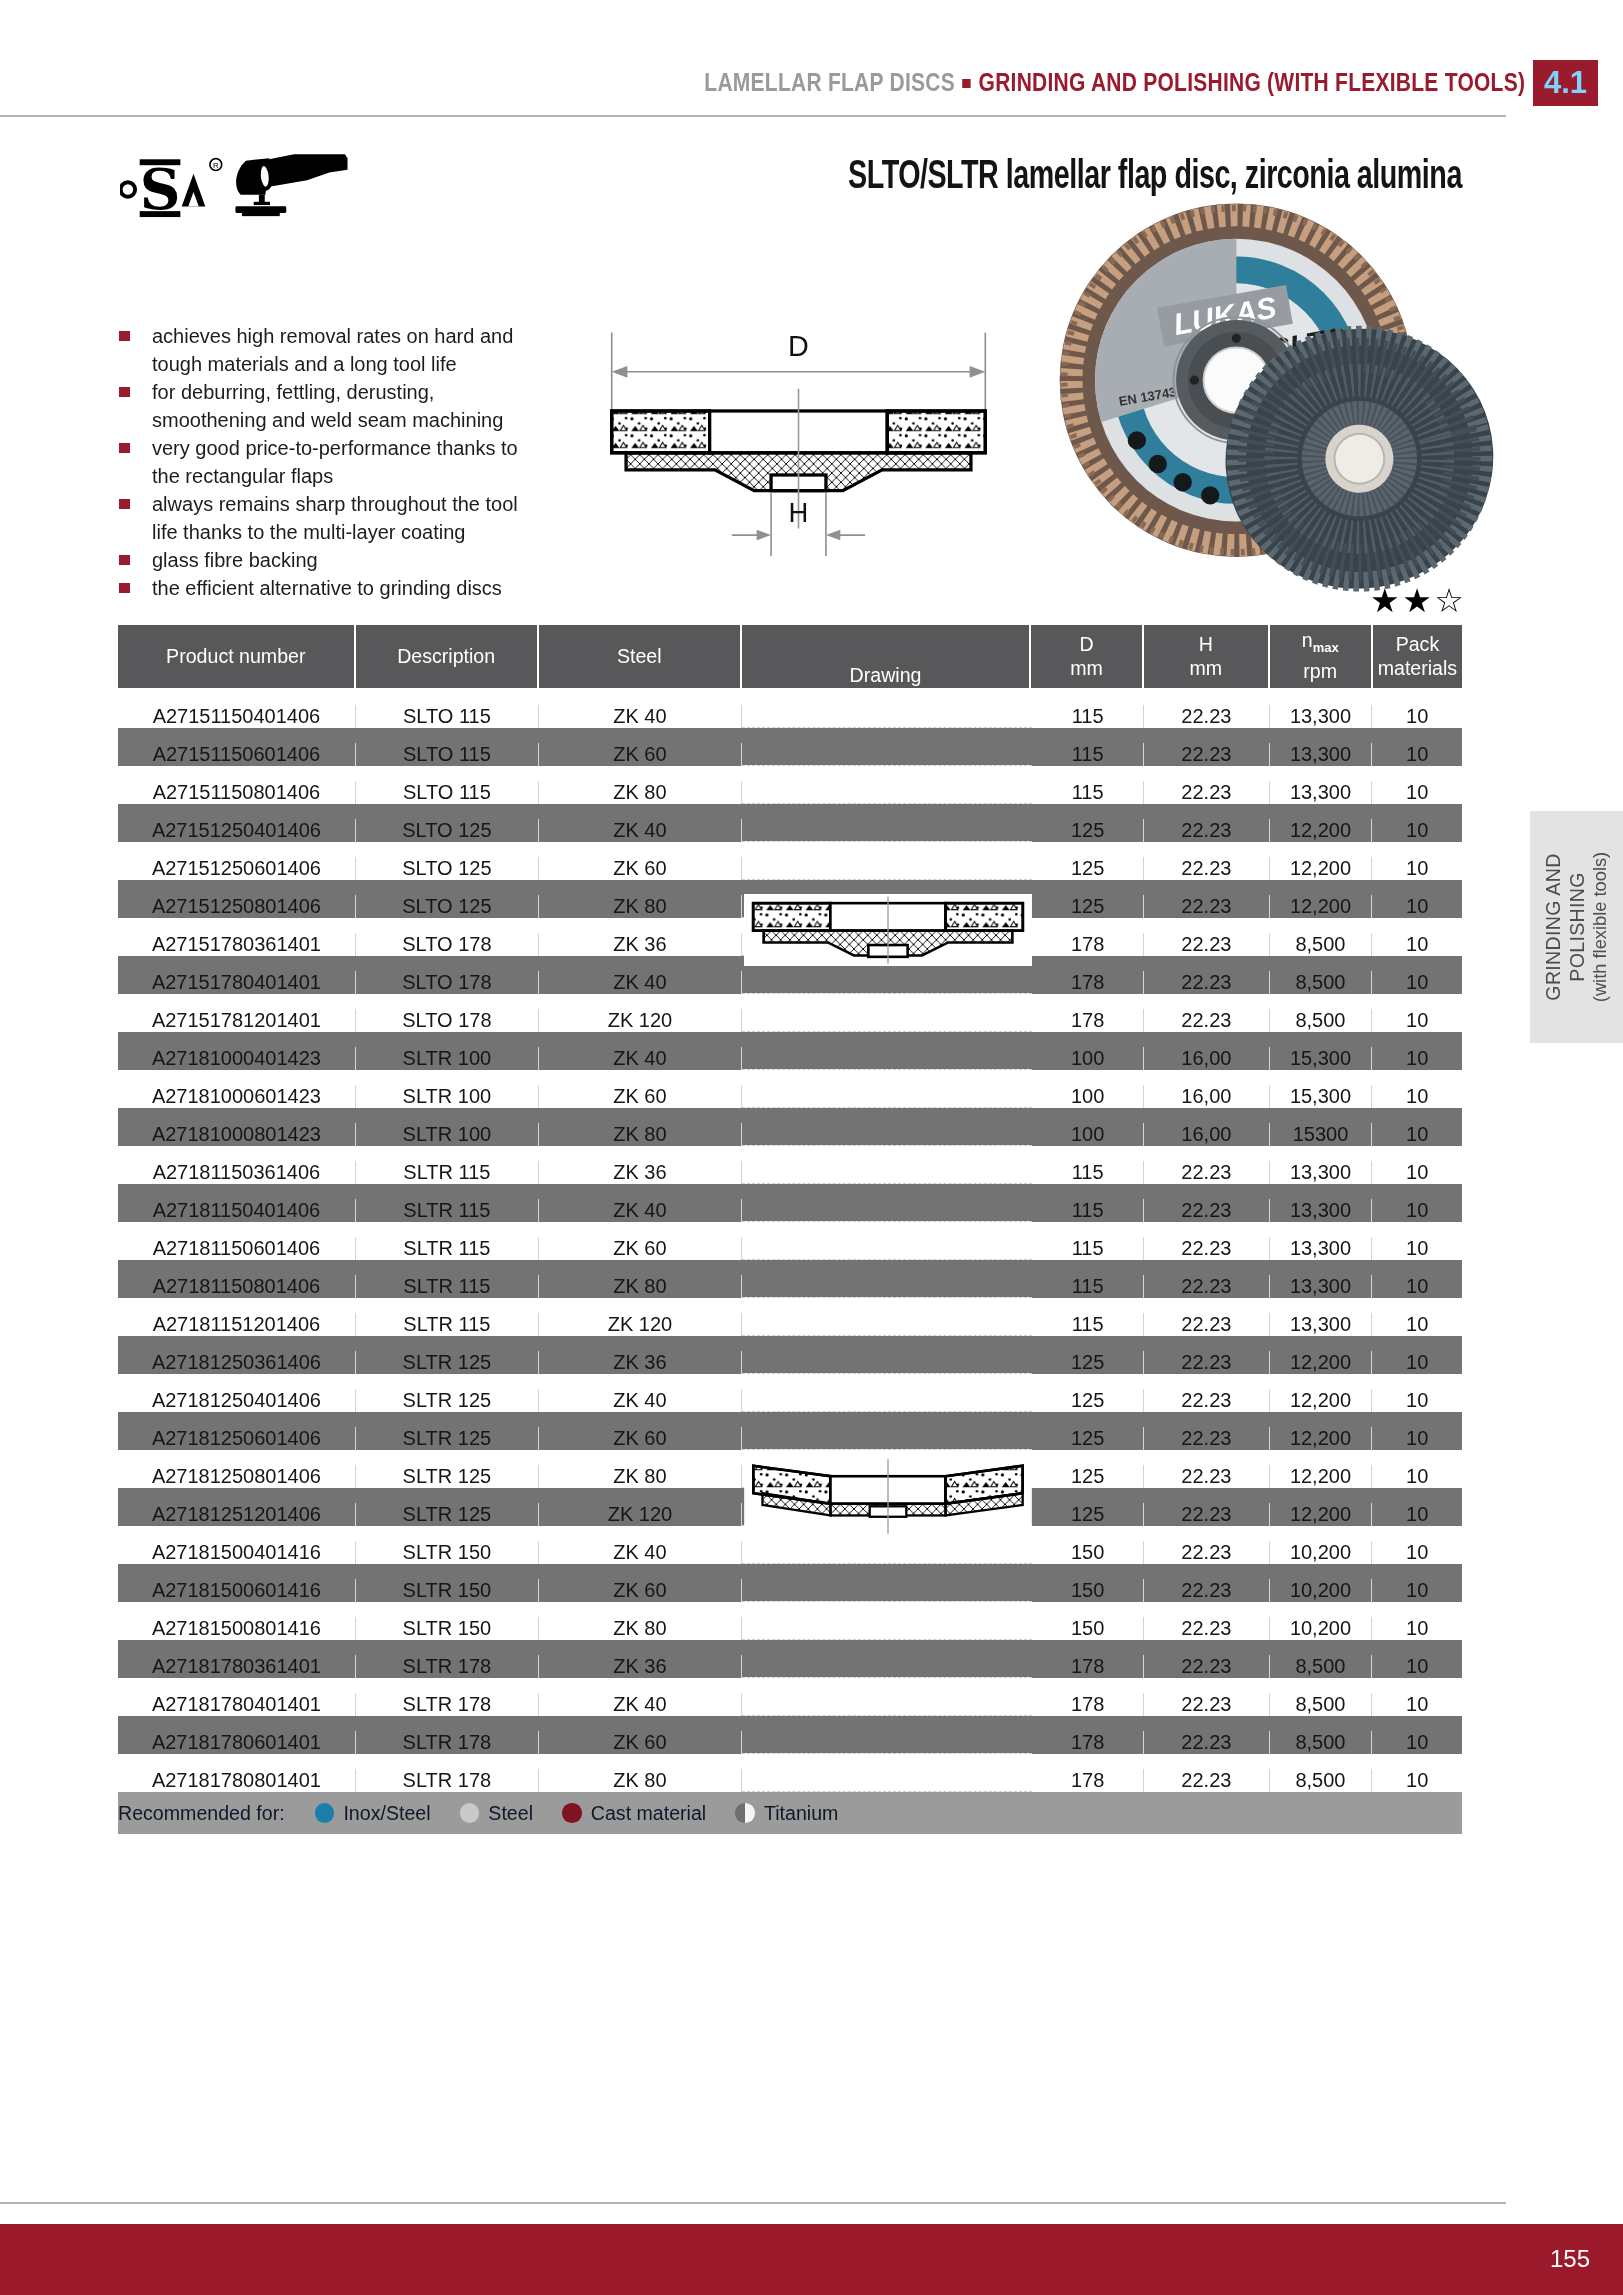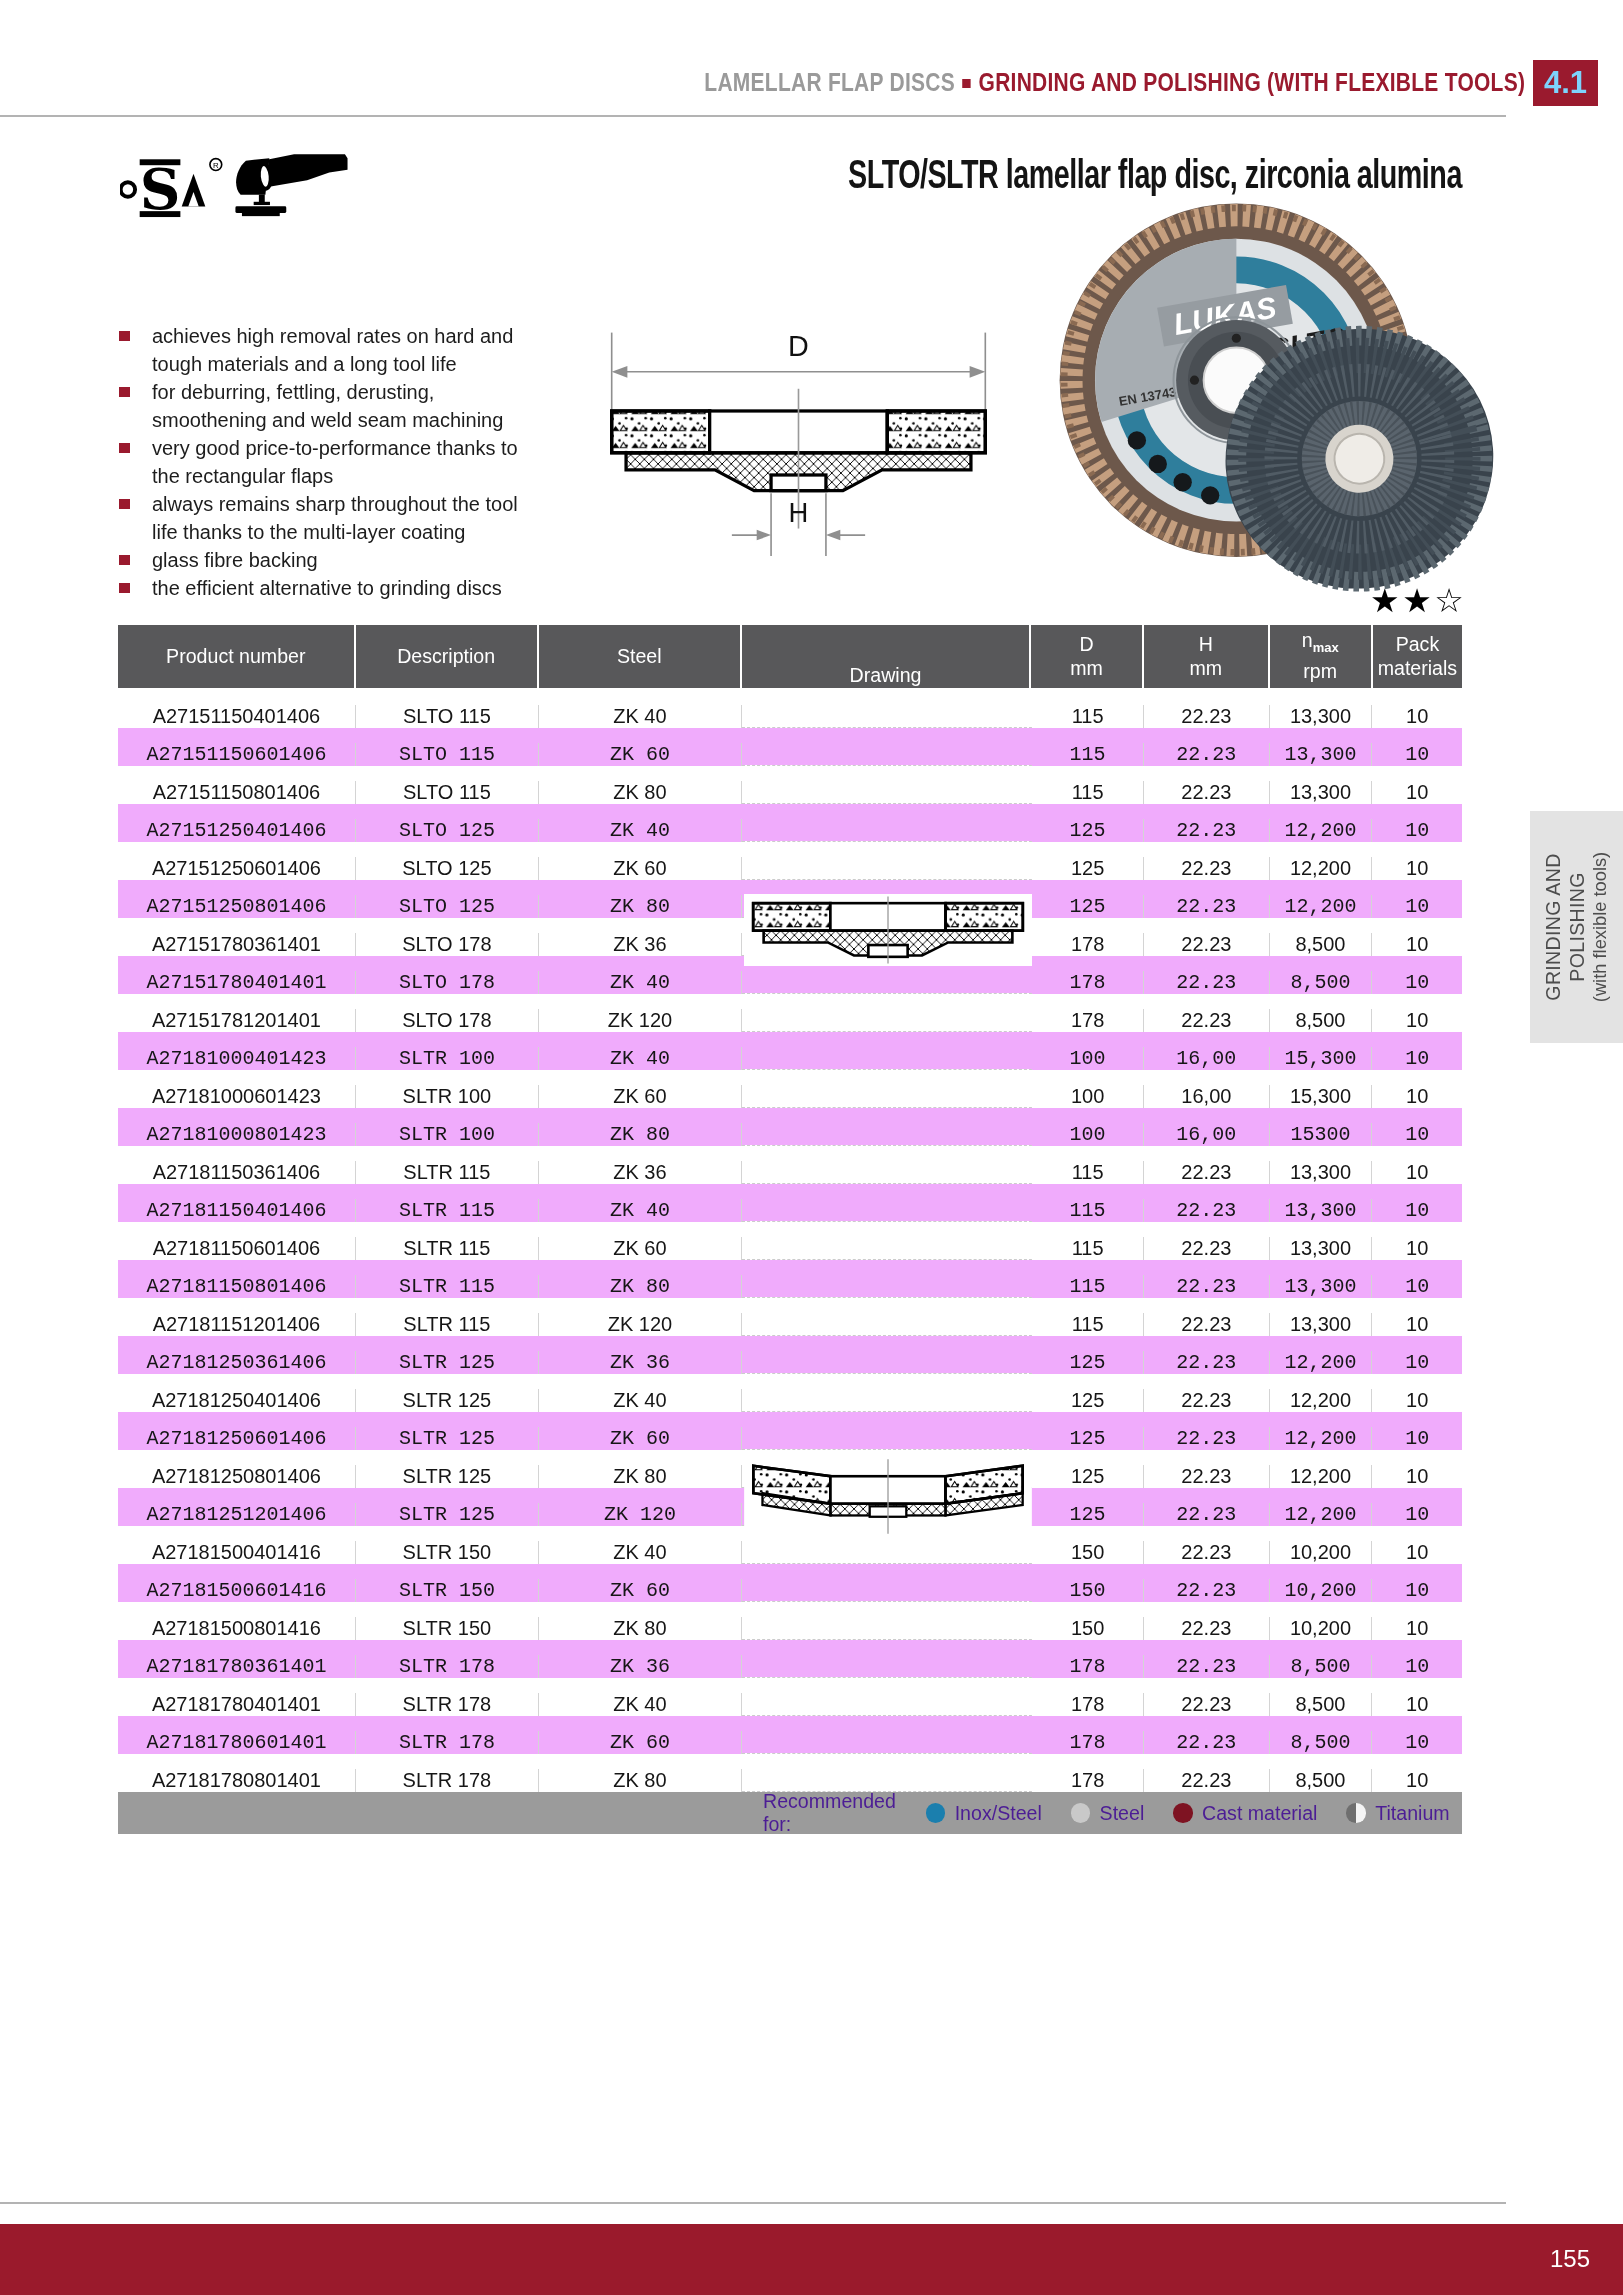--- a/index.html
+++ b/index.html
@@ -36,39 +36,39 @@
           font-family:"DejaVu Sans",sans-serif;}
 
   
   .ptable{position:absolute;left:118px;top:625px;width:1344px;}
   .thead{display:flex;height:63px;background:#58585a;border-bottom:2.6px solid #fff;}
   .th{display:flex;flex-direction:column;align-items:center;justify-content:center;color:#fff;
       font-size:19.6px;line-height:23.6px;text-align:center;border-right:2px solid #fff;}
   .th:last-child{border-right:none;}
   .tbody{position:relative;}
   .trow{display:flex;height:38px;align-items:flex-end;}
-  .trow.even{background:#f0abfc;font-family:Liberation Mono, monospace;}
+  .trow.even{background:#737373;}
   .trow.odd{background:#ffffff;}
   .tcell{display:flex;align-items:center;justify-content:center;font-size:20px;color:#161616;
          border-right:1.3px solid #d4d4d4;overflow:hidden;}
   .tcell:last-child{border-right:none;}
   .c-pn{width:17.7%;}
   .c-desc{width:13.6%;}
   .c-grit{width:15.1%;}
   .c-draw{width:21.6%;background:#fff;border-bottom:1.3px dashed #cccccc;}
   .c-d{width:8.3%;}
   .c-h{width:9.3%;}
   .c-n{width:7.6%;}
   .c-pack{width:6.7%;}
   .th.c-draw{background:transparent;border-bottom:none;justify-content:flex-end;}
   .draw-slto{position:absolute;left:626px;top:204px;}
   .draw-sltr{position:absolute;left:626px;top:764px;}
 
-  .legendbar{display:flex;align-items:center;height:42px;background:#9b9b9b;color:#4c1d95;
-             font-size:19.6px;padding-left:645px;box-sizing:border-box;}
+  .legendbar{display:flex;align-items:center;height:42px;background:#9b9b9b;color:#0f172a;
+             font-size:19.6px;box-sizing:border-box;}
   .lg-title{margin-right:30px;}
   .lgitem{display:flex;align-items:center;margin-right:29px;white-space:nowrap;}
   .dot{display:inline-block;width:19.6px;height:19.6px;border-radius:50%;margin-right:9.2px;}
 
   
   .side-tab{position:absolute;left:1530px;top:811px;width:94px;height:232px;background:#e3e3e3;}
   .side-tab-inner{position:absolute;top:50%;left:50%;width:232px;
                   transform:translate(-50%,-50%) rotate(-90deg);text-align:center;color:#4d4d4d;}
   .side-tab-line1{font-size:19.6px;letter-spacing:0.3px;line-height:23.6px;}
   .side-tab-line2{font-size:18.3px;line-height:22px;}

